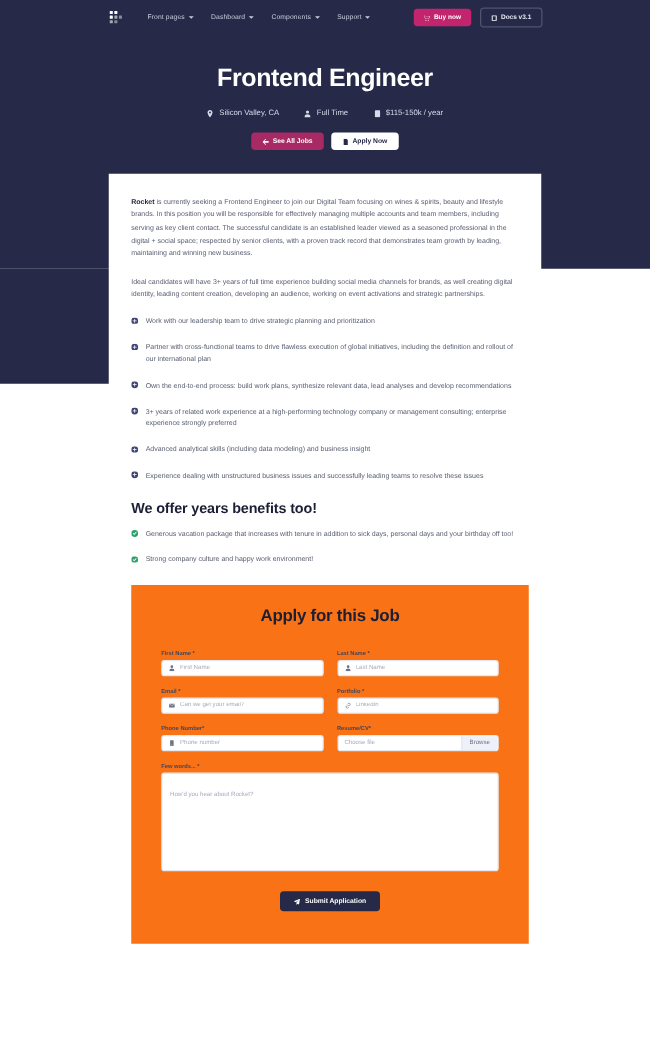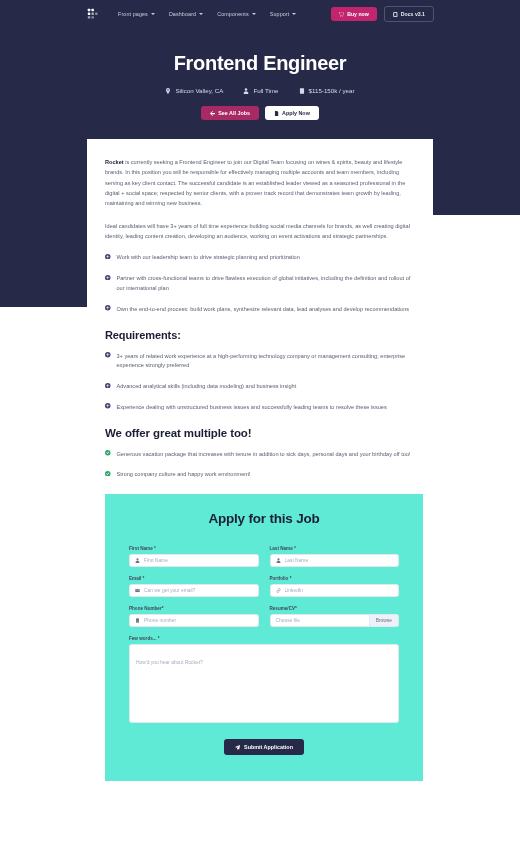--- a/index.html
+++ b/index.html
@@ -105,21 +105,21 @@
   .sec-title.benefits { font-size:11.5px; }
   .blist { list-style:none; }
   .bitem {
     display:flex; gap:6px; margin-bottom:11px; align-items:flex-start;
   }
   .bullet-ico { flex:none; margin-top:.5px; }
   .bitem-text { color:#5b6073; font-size:5.6px; line-height:1.75; }
 
   
   .apply-panel {
-    margin: 14px auto 0 auto; width: 318px; background:#5eead4;
+    margin: 14px auto 0 auto; width: 318px; background:#f97316;
     padding: 17px 24px 26px 24px;
   }
   .apply-title {
     text-align:center; color:#1b1e35; font-size:13.5px; font-weight:bold;
     margin-bottom: 20px; letter-spacing:-.2px;
   }
   .form-row { display:flex; gap:11px; margin-bottom:9px; }
   .field { flex:1; min-width:0; }
   .field-label {
     display:block; color:#42465c; font-size:4.6px; font-weight:bold;
@@ -297,21 +297,20 @@
         <span class="bullet-ico">
           <svg width="5.5" height="5.5" viewBox="0 0 16 16">
               <circle cx="8" cy="8" r="8" fill="#3f4373"></circle>
               <path d="M7.1 3.6h1.8v8.8H7.1z M3.6 7.1h8.8v1.8H3.6z" fill="#fff"></path>
             </svg>
         </span>
         <span class="bitem-text">Own the end-to-end process: build work plans, synthesize relevant data, lead analyses and develop recommendations</span>
       </li>
     </ul>
 
-    <h2 class="sec-title">Requirements:</h2>
     <ul class="blist">
       <li class="bitem">
         <span class="bullet-ico">
           <svg width="5.5" height="5.5" viewBox="0 0 16 16">
               <circle cx="8" cy="8" r="8" fill="#3f4373"></circle>
               <path d="M7.1 3.6h1.8v8.8H7.1z M3.6 7.1h8.8v1.8H3.6z" fill="#fff"></path>
             </svg>
         </span>
         <span class="bitem-text">3+ years of related work experience at a high-performing technology company or management consulting; enterprise experience strongly preferred</span>
       </li>
@@ -328,21 +327,21 @@
         <span class="bullet-ico">
           <svg width="5.5" height="5.5" viewBox="0 0 16 16">
               <circle cx="8" cy="8" r="8" fill="#3f4373"></circle>
               <path d="M7.1 3.6h1.8v8.8H7.1z M3.6 7.1h8.8v1.8H3.6z" fill="#fff"></path>
             </svg>
         </span>
         <span class="bitem-text">Experience dealing with unstructured business issues and successfully leading teams to resolve these issues</span>
       </li>
     </ul>
 
-    <h2 class="sec-title benefits">We offer great multiple too!</h2>
+    <h2 class="sec-title benefits">We offer years benefits too!</h2>
     <ul class="blist">
       <li class="bitem">
         <span class="bullet-ico">
           <svg width="5.5" height="5.5" viewBox="0 0 16 16">
               <circle cx="8" cy="8" r="8" fill="#2aa26a"></circle>
               <path d="M6.8 11.4L3.4 8l1.3-1.3 2.1 2.1 4.5-4.5L12.6 5.6z" fill="#fff"></path>
             </svg>
         </span>
         <span class="bitem-text">Generous vacation package that increases with tenure in addition to sick days, personal days and your birthday off too!</span>
       </li>

